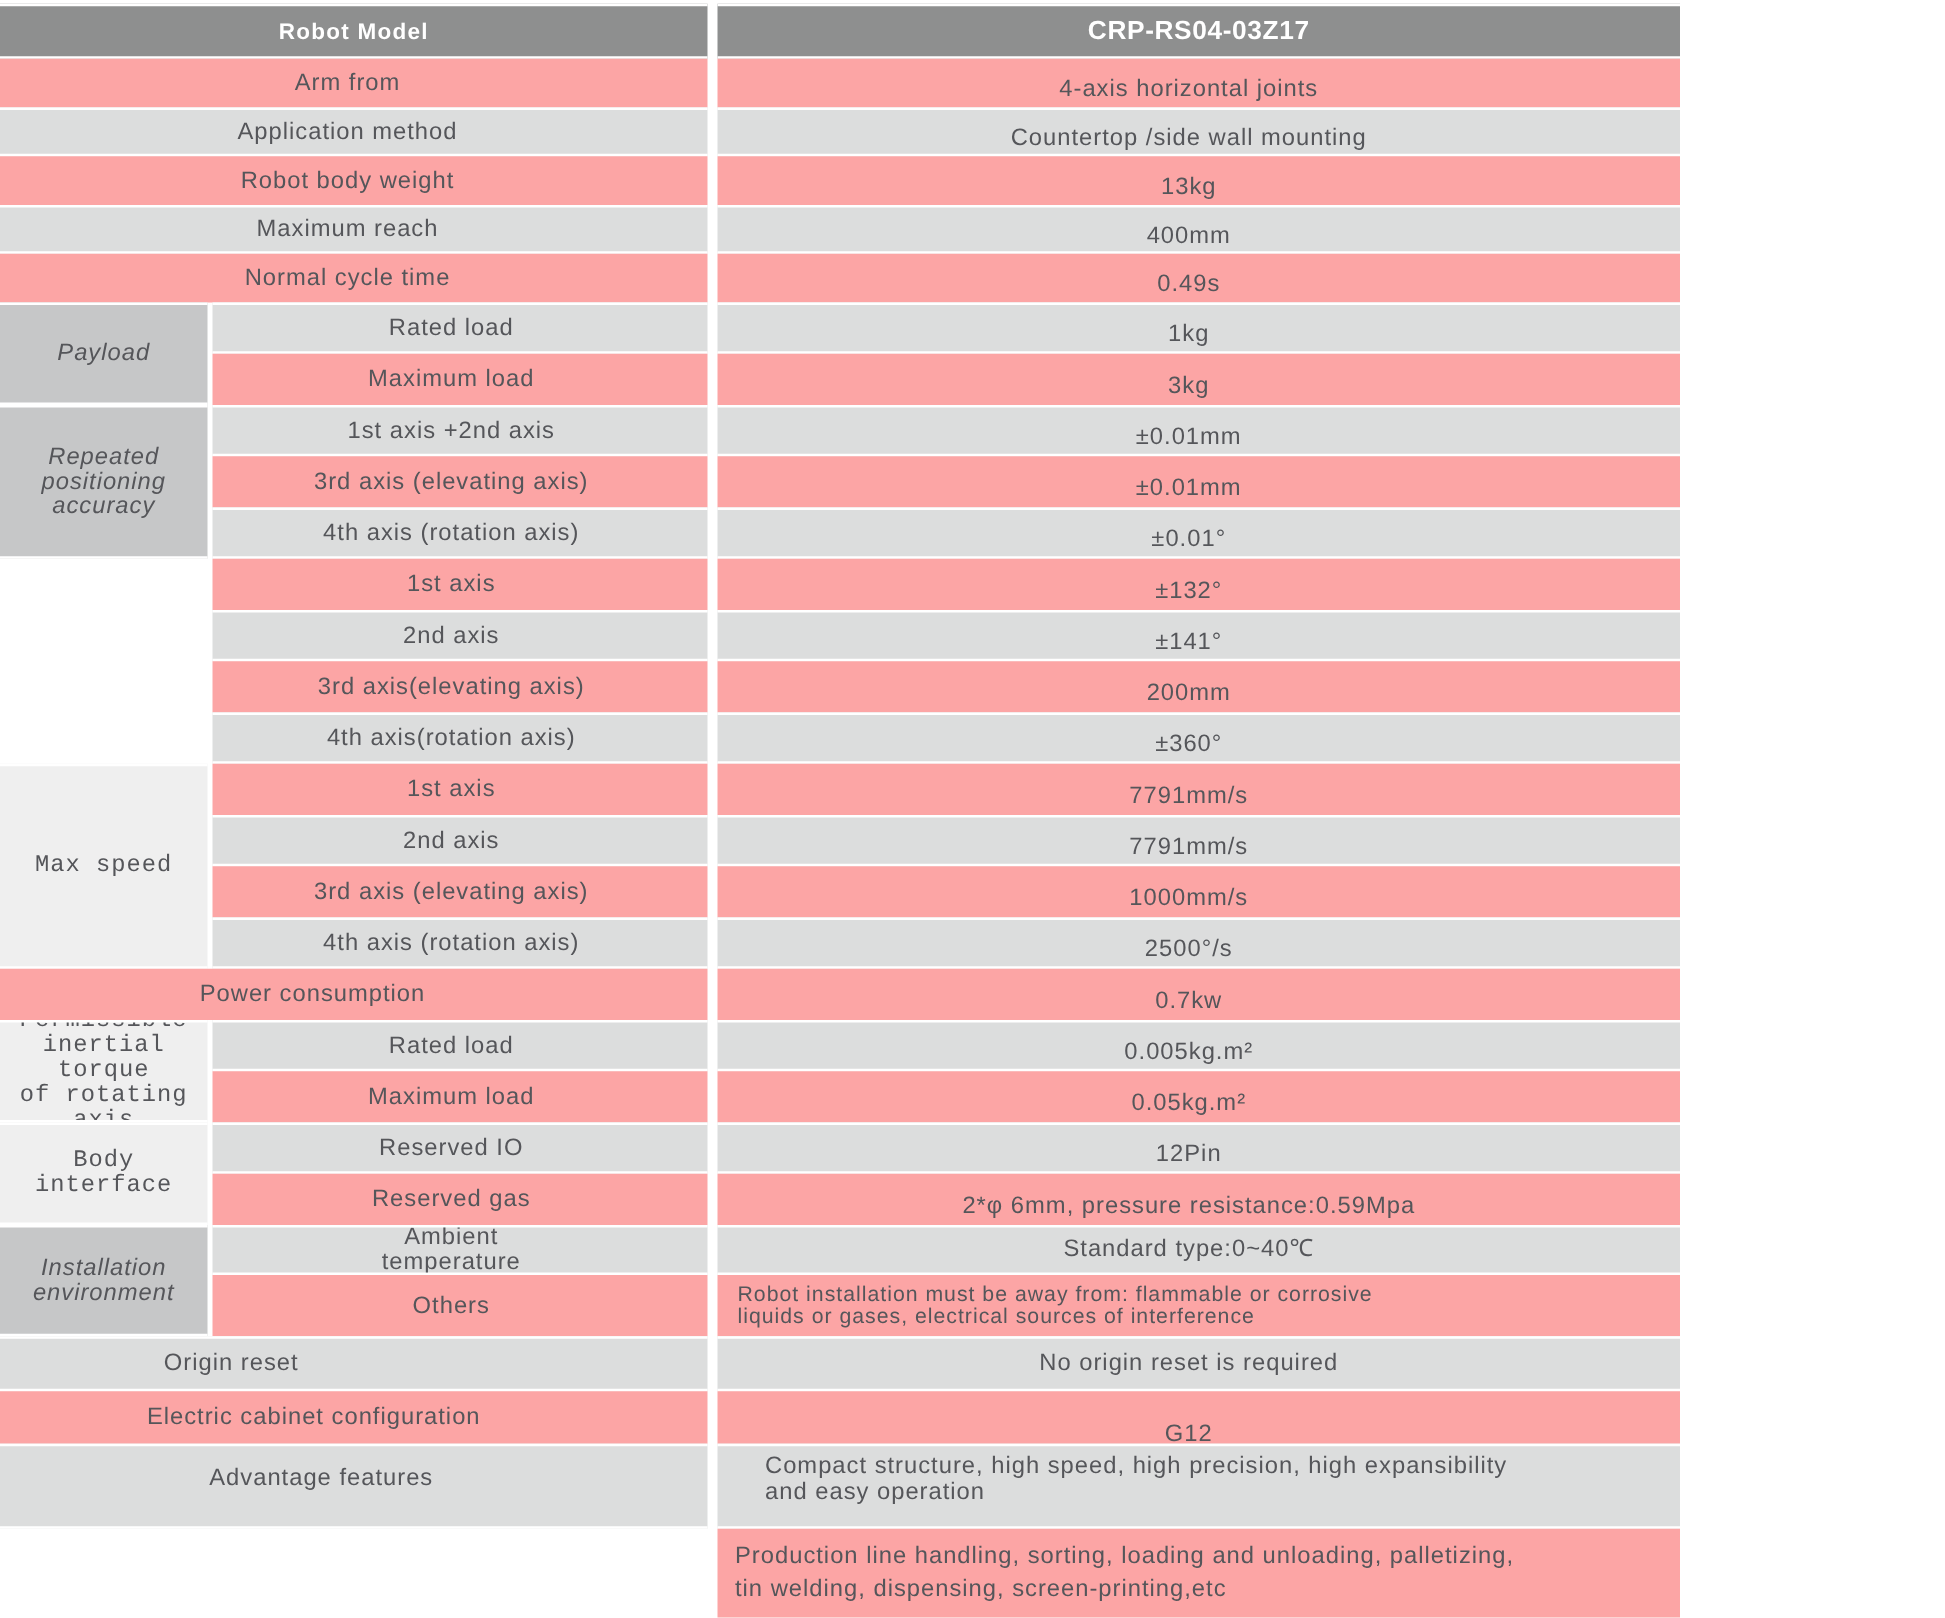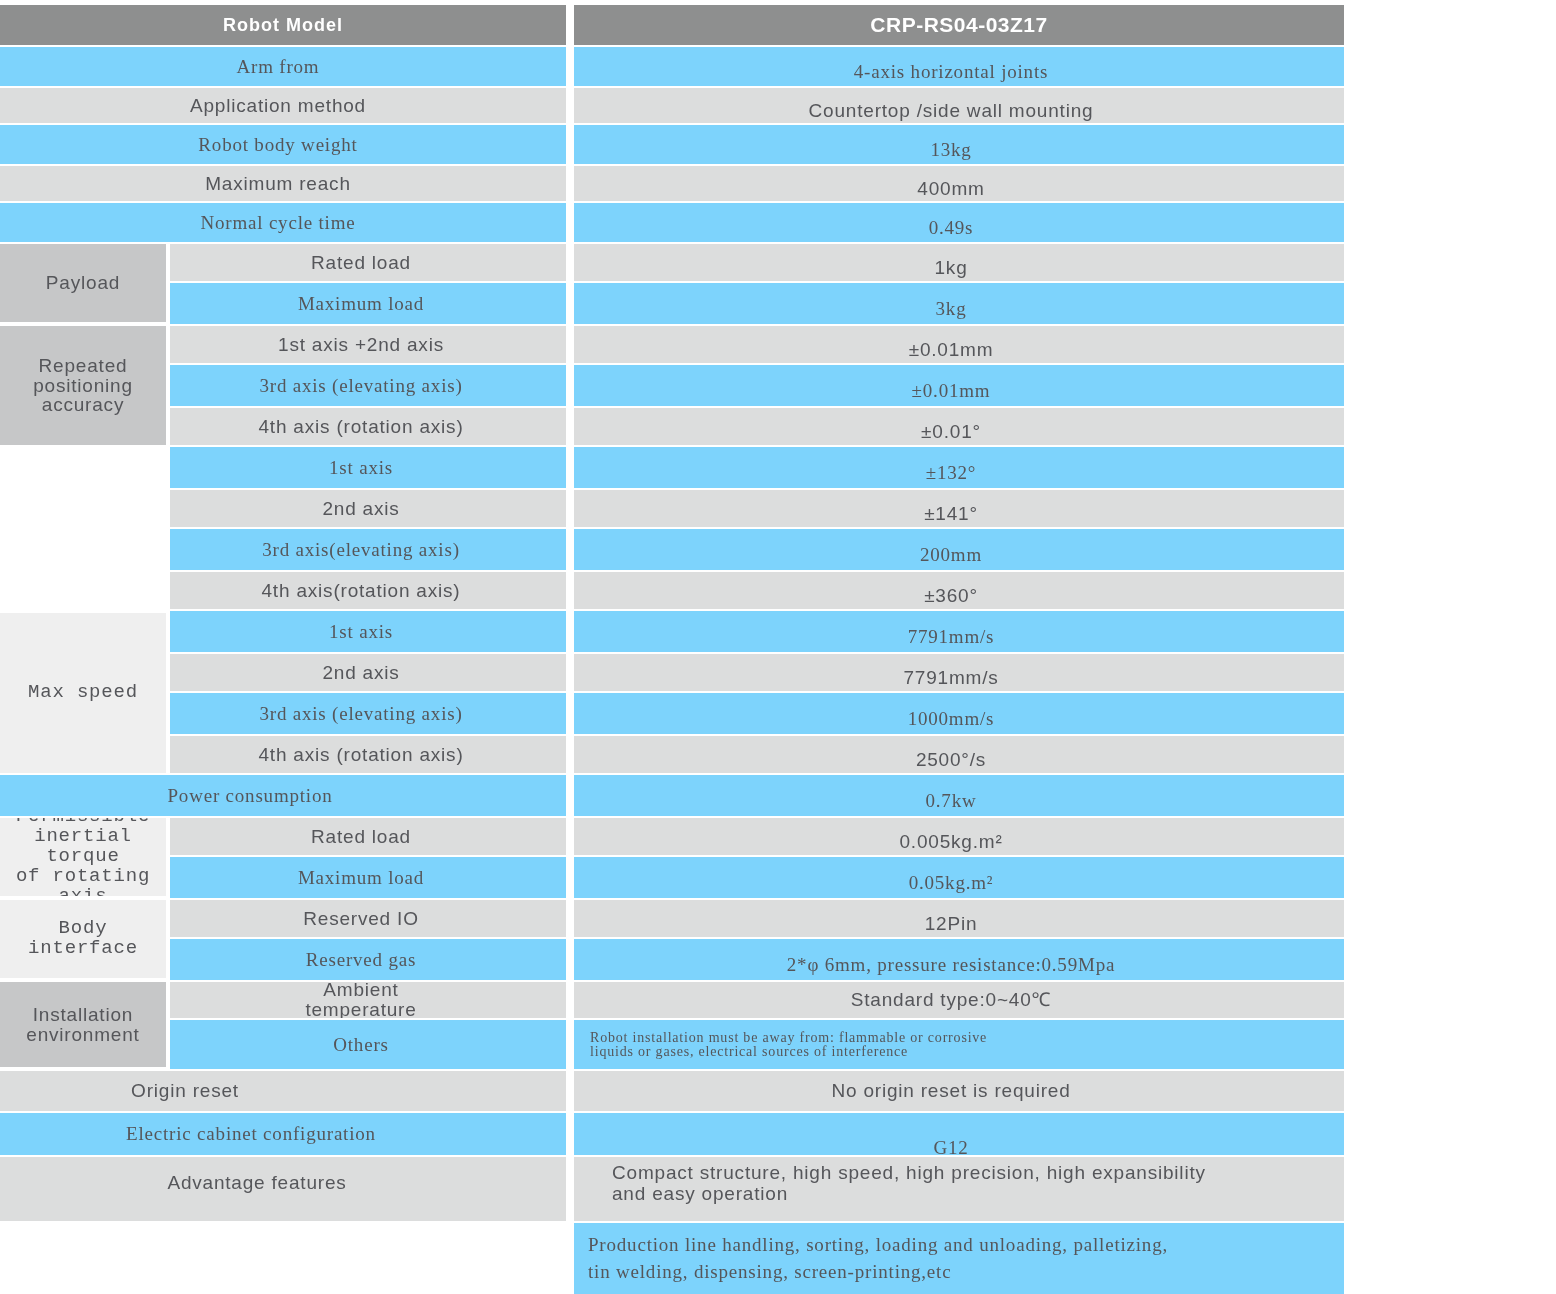--- a/index.html
+++ b/index.html
@@ -8,22 +8,22 @@
   .page{position:relative;width:1556px;height:1294px;background:#fff;}
   .spec-grid{
     position:absolute;left:0;top:3px;width:1344px;height:1291px;
     display:grid;
     grid-template-columns:166px 4px 396px 8px 770px;
     grid-template-rows:44px repeat(5,39px) repeat(18,41px) 40px 49px 44px 42px 68px 71px;
   }
   .cell{display:flex;align-items:center;justify-content:center;overflow:hidden;}
   .hdr{background:#8e8f8f;color:#ffffff;}
   .g{background:#dcdddd;}
-  .w{background:#7dd3fc;font-family:Liberation Serif, serif;}
-  .grp-d{background:#c6c7c8;}
+  .w{background:#fca5a5;}
+  .grp-d{background:#c6c7c8;font-style:italic;}
   .grp-l{background:#efefef;font-family:Liberation Mono, monospace;}
   .band{border-top:2px solid #fff;border-bottom:2px solid #fff;}
   .txt{white-space:pre-line;text-align:center;color:#55565a;font-size:19px;
        letter-spacing:0.8px;line-height:1.05;}
   .hdr .txt{color:#ffffff;}
   .hdrL{font-size:18px;font-weight:700;letter-spacing:1px;}
   .hdrR{font-size:21px;font-weight:700;letter-spacing:0.5px;}
   
   .tL{transform:translate(-5px,0);}          
   .tS{transform:translate(-7px,0);}          
@@ -34,21 +34,21 @@
   .tElec{transform:translate(-32px,0);}
   .tAdvL{transform:translate(-26px,-6px);}
   .tAppL{transform:translate(-27px,-10px);}
   .tG12{transform:translate(-8px,14px);}
   .tStd{transform:translate(-8px,0);}
   .vLeft{justify-content:flex-start;}
   .vLeft .txt{text-align:left;}
   .padOthers{padding-left:16px;}
   .padAdv{padding-left:38px;}
   .padApp{padding-left:14px;}
-  .tightLH{line-height:0.95;font-size:14px;}
+  .tightLH{line-height:0.95;font-size:17px;}
   .advLH{line-height:1.12;transform:translate(0,-6px);}
   .appLH{line-height:1.4;}
 </style>
 </head>
 <body>
 
 <div class="page">
   <div class="spec-grid">
 
     <div class="cell hdr band" style="grid-area:1/1/2/4">

